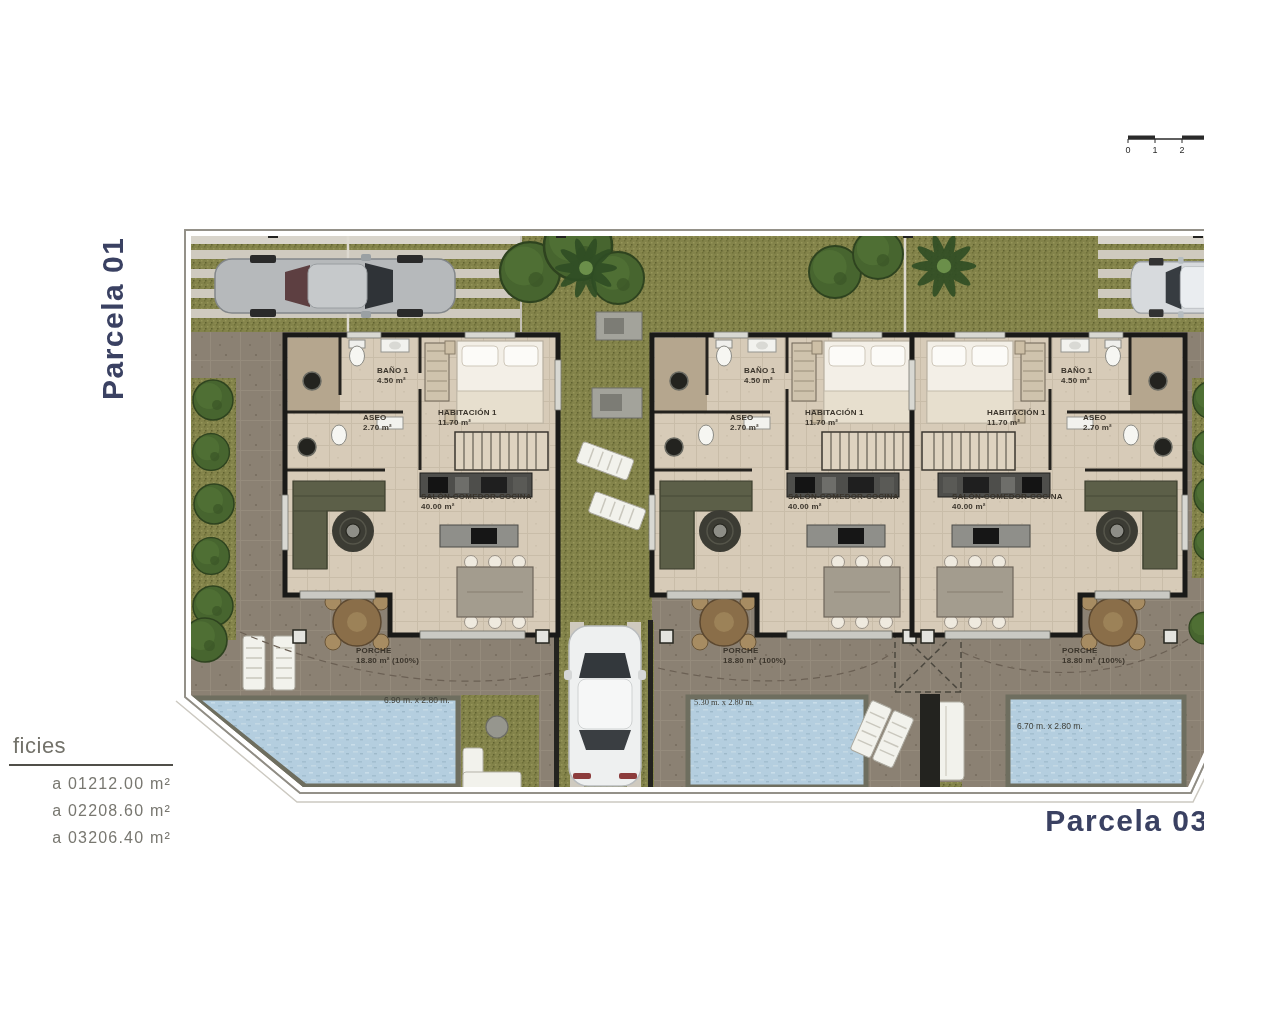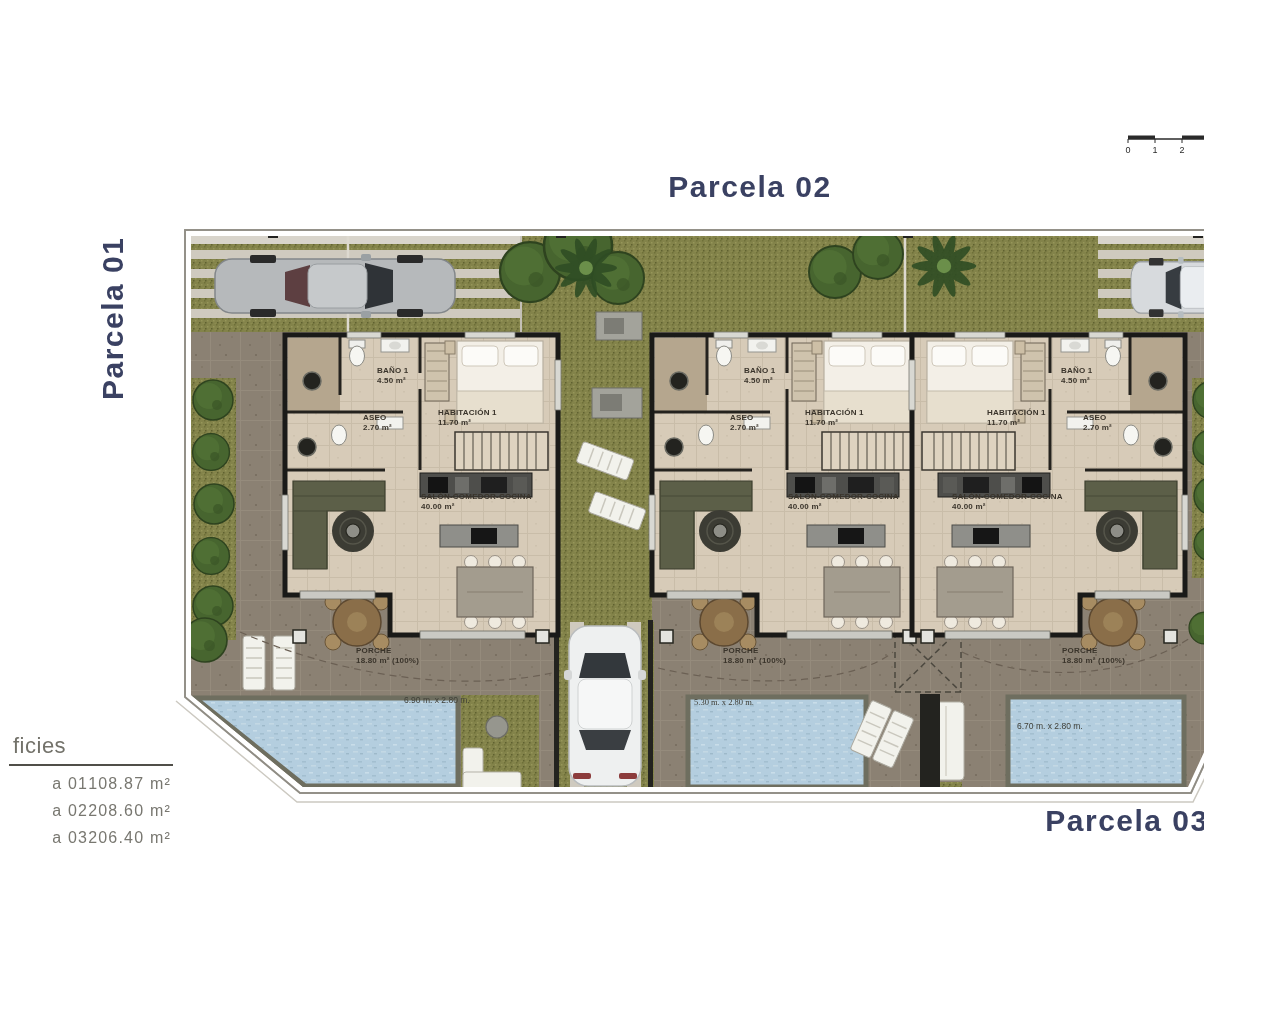--- a/index.html
+++ b/index.html
@@ -337,30 +337,29 @@
       <text x="1128" y="153">0</text>
       <text x="1155" y="153">1</text>
       <text x="1182" y="153">2</text>
       <text x="1209" y="153">3</text>
       <text x="1236" y="153">4</text>
       <text x="1263" y="153">5</text>
     </g>
   </g>
 </svg>
 
-<div class="title center" style="left:655px;top:170px;width:190px;">Parcela 02</div>
 <div class="title" style="left:96px;top:400px;transform:rotate(-90deg);transform-origin:0 0;">Parcela 01</div>
 <div class="title center" style="left:1032px;top:804px;width:190px;">Parcela 03</div>
 
 <div id="surface-table">
   <div class="hd">ficies</div>
   <div class="rule"></div>
   <div class="row">
     <span>a 01</span>
-    <span>108.87 m²</span>
+    <span>212.00 m²</span>
   </div>
   <div class="row">
     <span>a 02</span>
     <span>208.60 m²</span>
   </div>
   <div class="row">
     <span>a 03</span>
     <span>206.40 m²</span>
   </div>
 </div>
@@ -378,21 +377,21 @@
       <div class="area">11.70 m²</div>
     </div>
 <div class="rl" style="left:421px;top:492px;">
   <div>SALÓN-COMEDOR-COCINA</div>
       <div class="area">40.00 m²</div>
     </div>
 <div class="rl" style="left:356px;top:646px;">
   <div>PORCHE</div>
       <div class="area">18.80 m² (100%)</div>
     </div>
-<div class="pl" style="left:404px;top:695px;">6.90 m. x 2.80 m.</div>
+<div class="pl" style="left:384px;top:695px;">6.90 m. x 2.80 m.</div>
 
 <div class="rl" style="left:744px;top:366px;">
   <div>BAÑO 1</div>
       <div class="area">4.50 m²</div>
     </div>
 <div class="rl" style="left:730px;top:413px;">
   <div>ASEO</div>
       <div class="area">2.70 m²</div>
     </div>
 <div class="rl" style="left:805px;top:408px;">

